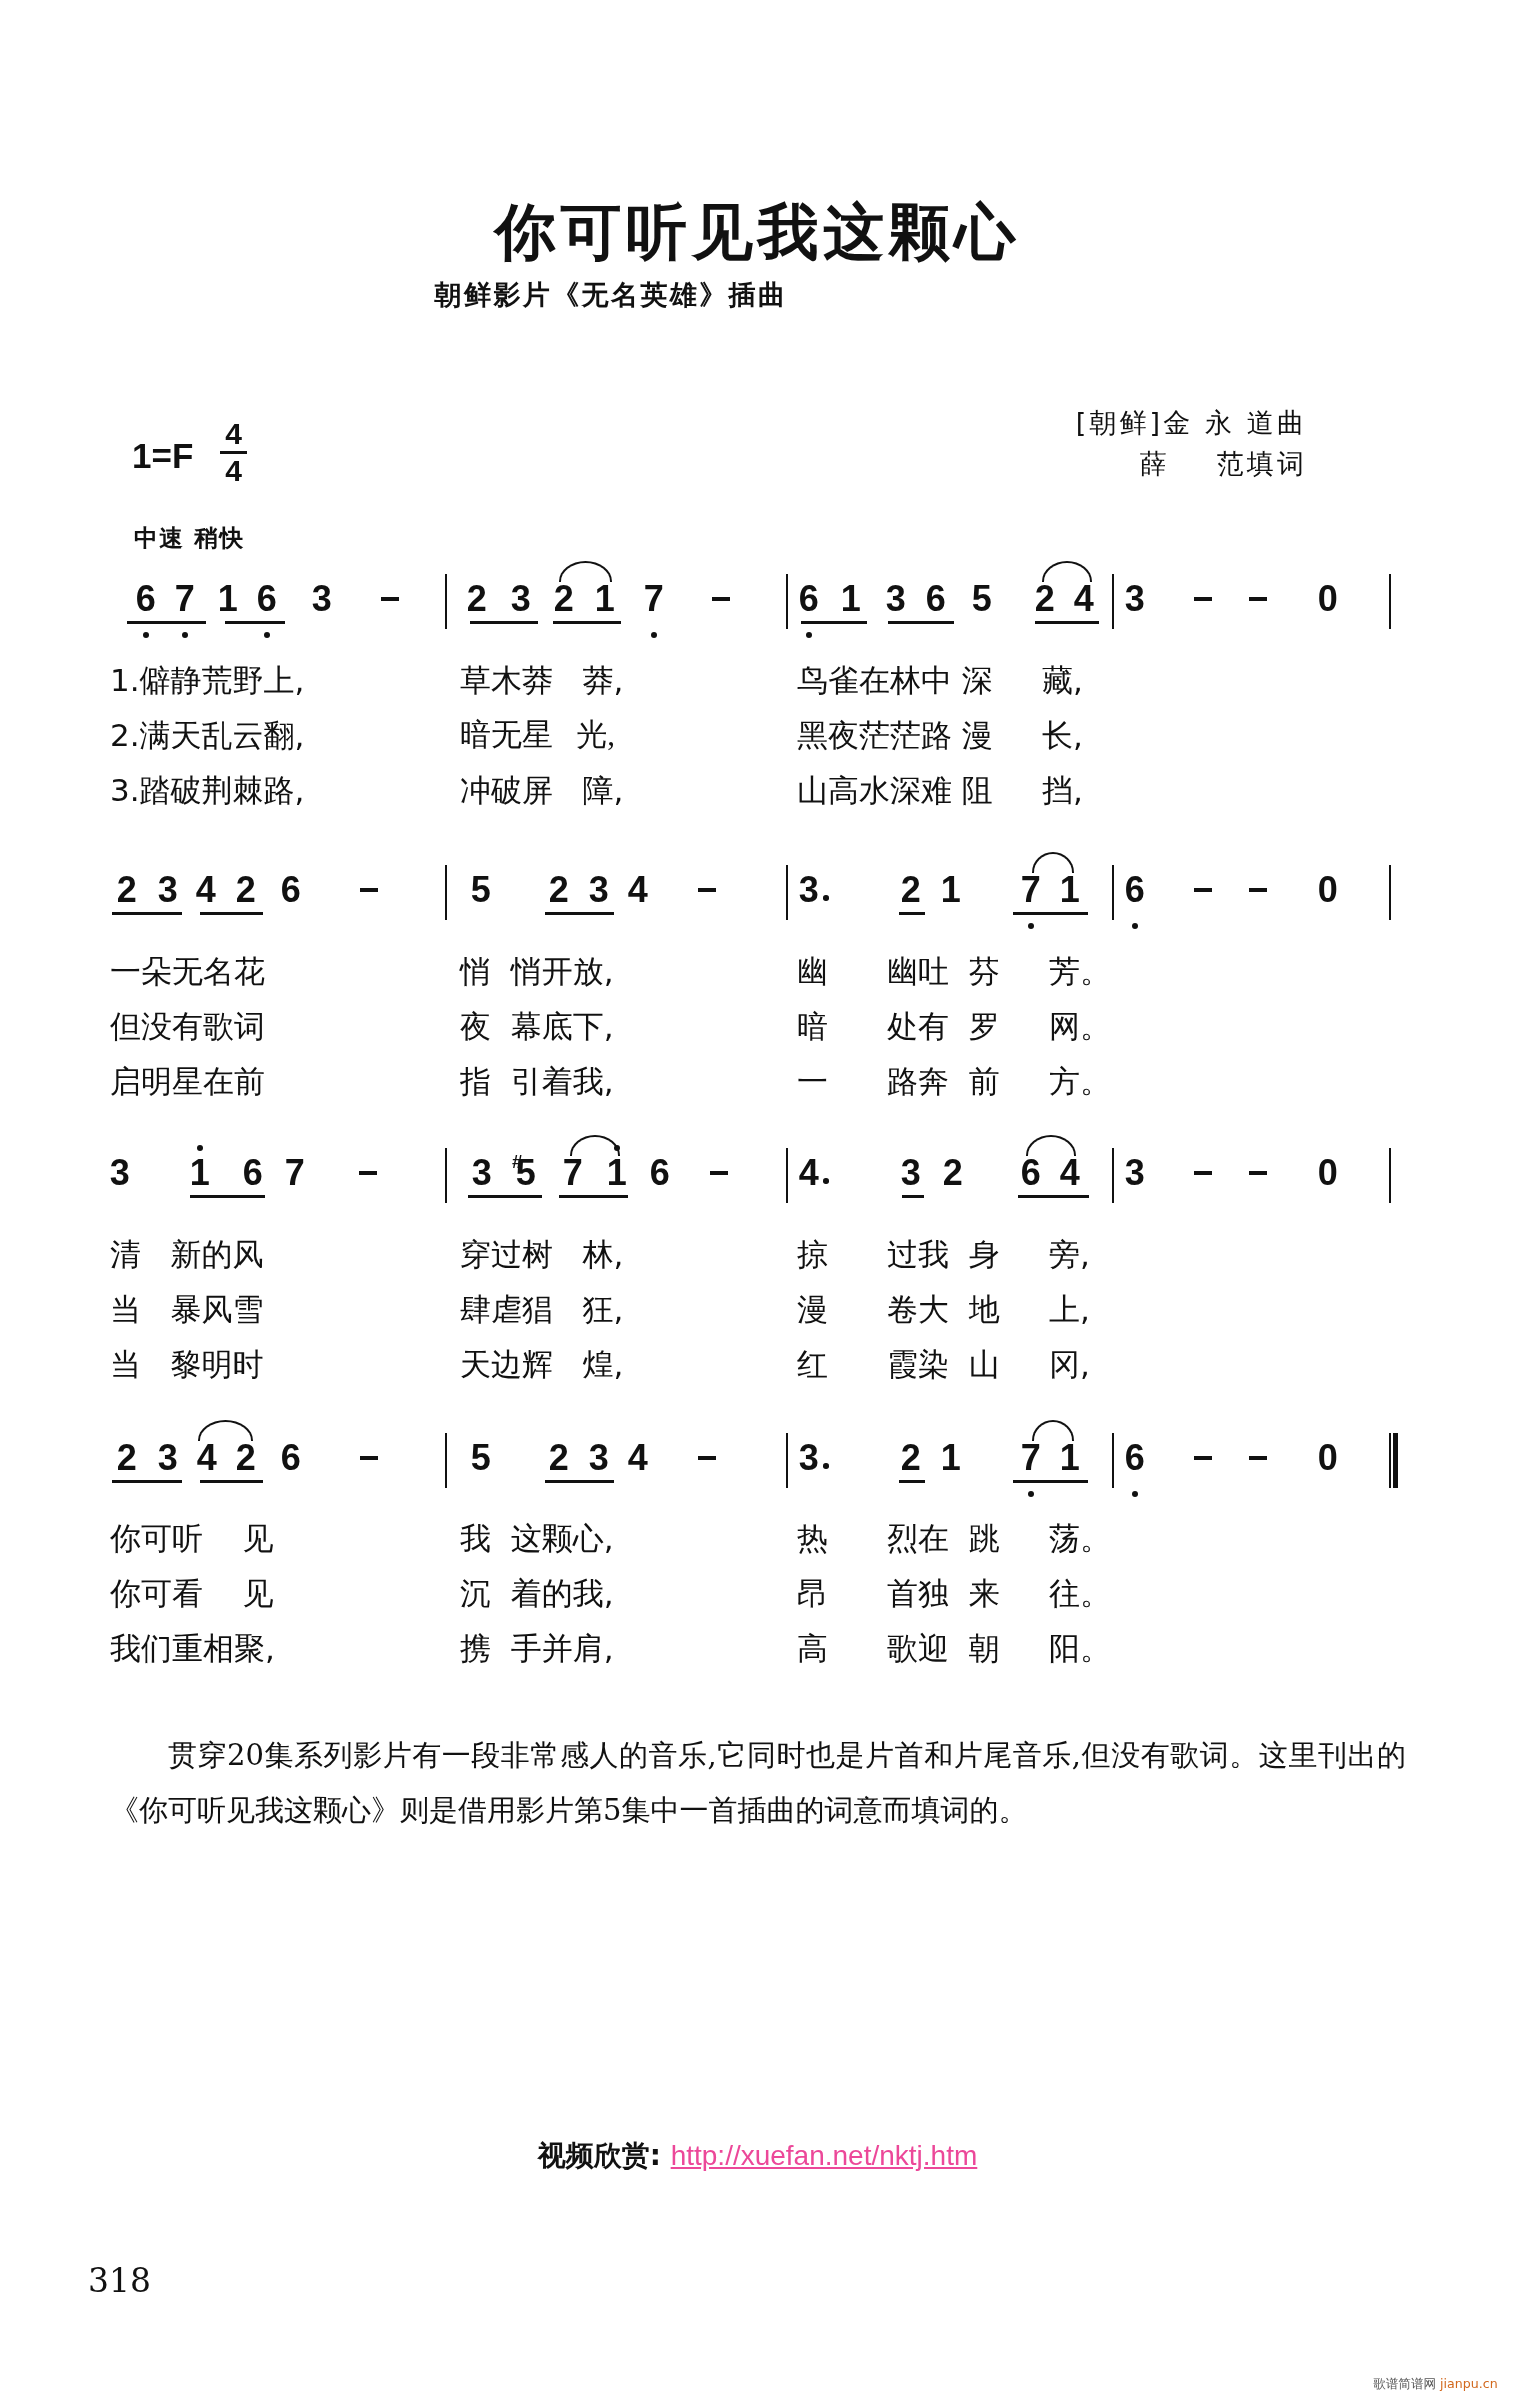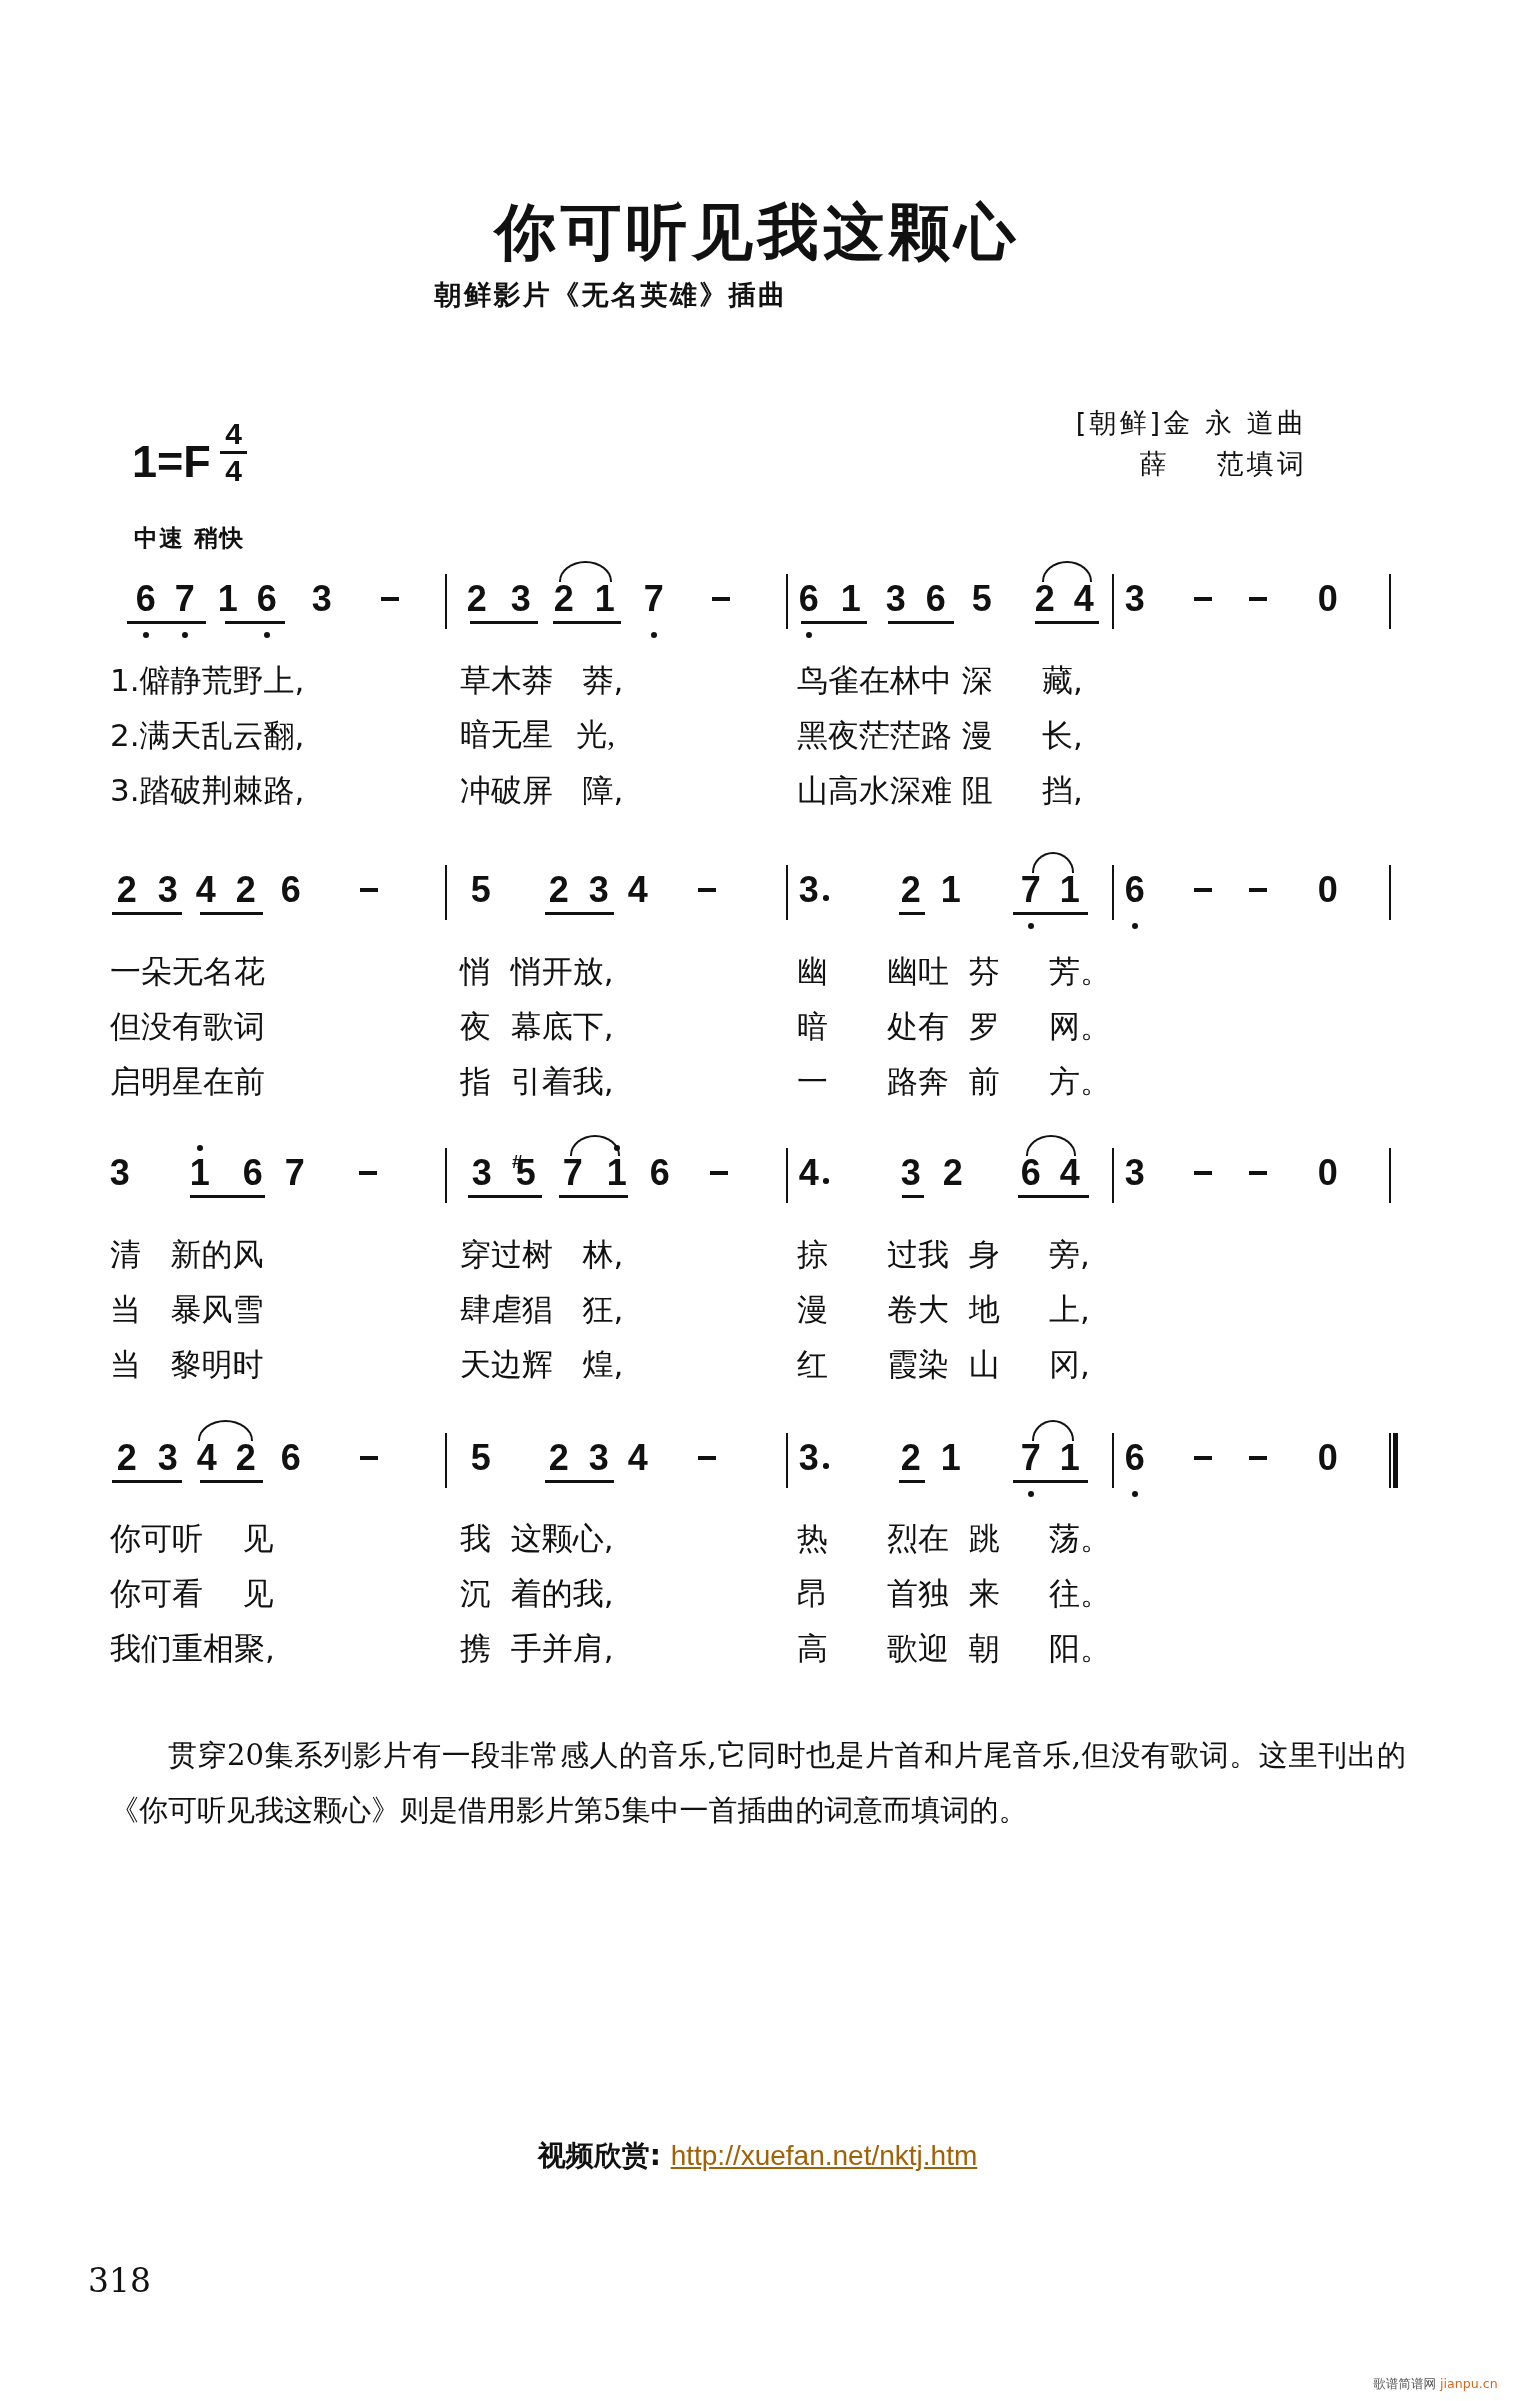--- a/index.html
+++ b/index.html
@@ -3,21 +3,21 @@
 <meta charset="utf-8">
 <style>
   html, body { margin: 0; padding: 0; background: #ffffff; }
   body { width: 1515px; height: 2401px; position: relative; overflow: hidden;
          font-family: "DejaVu Sans", sans-serif; color: #111; }
   .abs { position: absolute; }
   .title { left: 0; width: 1515px; top: 192px; text-align: center;
            font-family: "DejaVu Serif", serif; font-weight: bold; font-size: 61px; letter-spacing: 4.7px; }
   .subtitle { left: 0; width: 1222px; top: 277px; text-align: center;
               font-family: "DejaVu Serif", serif; font-weight: bold; font-size: 27px; letter-spacing: 2.4px; }
-  .key { left: 132px; top: 436px; font-family: "Liberation Sans", sans-serif; font-weight: bold; font-size: 45px; }
+  .key { left: 132px; top: 436px; font-family: "Liberation Sans", sans-serif; font-weight: bold; font-size: 35px; }
   .timesig { left: 220px; top: 418px; width: 27px; text-align: center;
              font-family: "Liberation Sans", sans-serif; font-weight: bold; font-size: 30px; line-height: 31px; }
   .timesig .line { height: 3.1px; background: #111; margin: 1.6px 0; }
   .credits { right: 208px; top: 402px; text-align: right; font-size: 27px; line-height: 41px; letter-spacing: 3.1px; }
   .tempo { left: 134px; top: 522px; font-weight: bold; font-size: 23.6px; letter-spacing: 1.6px; }
 
   .sys { position: absolute; left: 0; width: 1515px; }
   .note { position: absolute; top: 0; width: 31px; margin-left: -15.7px; text-align: center;
           font-family: "Liberation Sans", sans-serif; font-weight: bold; font-size: 36px; line-height: 44px; }
   .note .dot-below { position: absolute; left: 50%; bottom: -17.3px; width: 6.3px; height: 6.3px; margin-left: -3.1px;
@@ -35,21 +35,21 @@
   .aug { position: absolute; top: 27px; width: 5.5px; height: 5.5px; background: #111; border-radius: 50%; }
 
   .lyrics { position: absolute; left: 0; width: 1515px; }
   .lyric-row { position: absolute; left: 0; width: 1515px; height: 47px; }
   .ly { position: absolute; top: 0; font-size: 31px; line-height: 44px; white-space: nowrap; }
 
   .prose { left: 110px; width: 1296px; top: 1728px; font-family: "DejaVu Serif", serif;
            font-size: 29px; line-height: 55px; text-align: justify; }
   .prose p { margin: 0; text-indent: 58px; }
   .video { left: 0; width: 1515px; top: 2137px; text-align: center; font-size: 28px; font-weight: bold; }
-  .video a { color: #a16207; text-decoration: underline; font-family: "Liberation Sans", sans-serif; font-weight: normal; }
+  .video a { color: #ec4899; text-decoration: underline; font-family: "Liberation Sans", sans-serif; font-weight: normal; }
   .pagenum { left: 88px; top: 2261px; font-family: "DejaVu Serif", serif; font-size: 33px; }
   .watermark { right: 17.3px; top: 2376px; font-size: 12.6px; color: #555; }
   .watermark .wm-url { color: #d2691e; }
 </style>
 </head>
 <body>
 
 <div class="abs title">你可听见我这颗心</div>
 <div class="abs subtitle">朝鲜影片《无名英雄》插曲</div>
 

